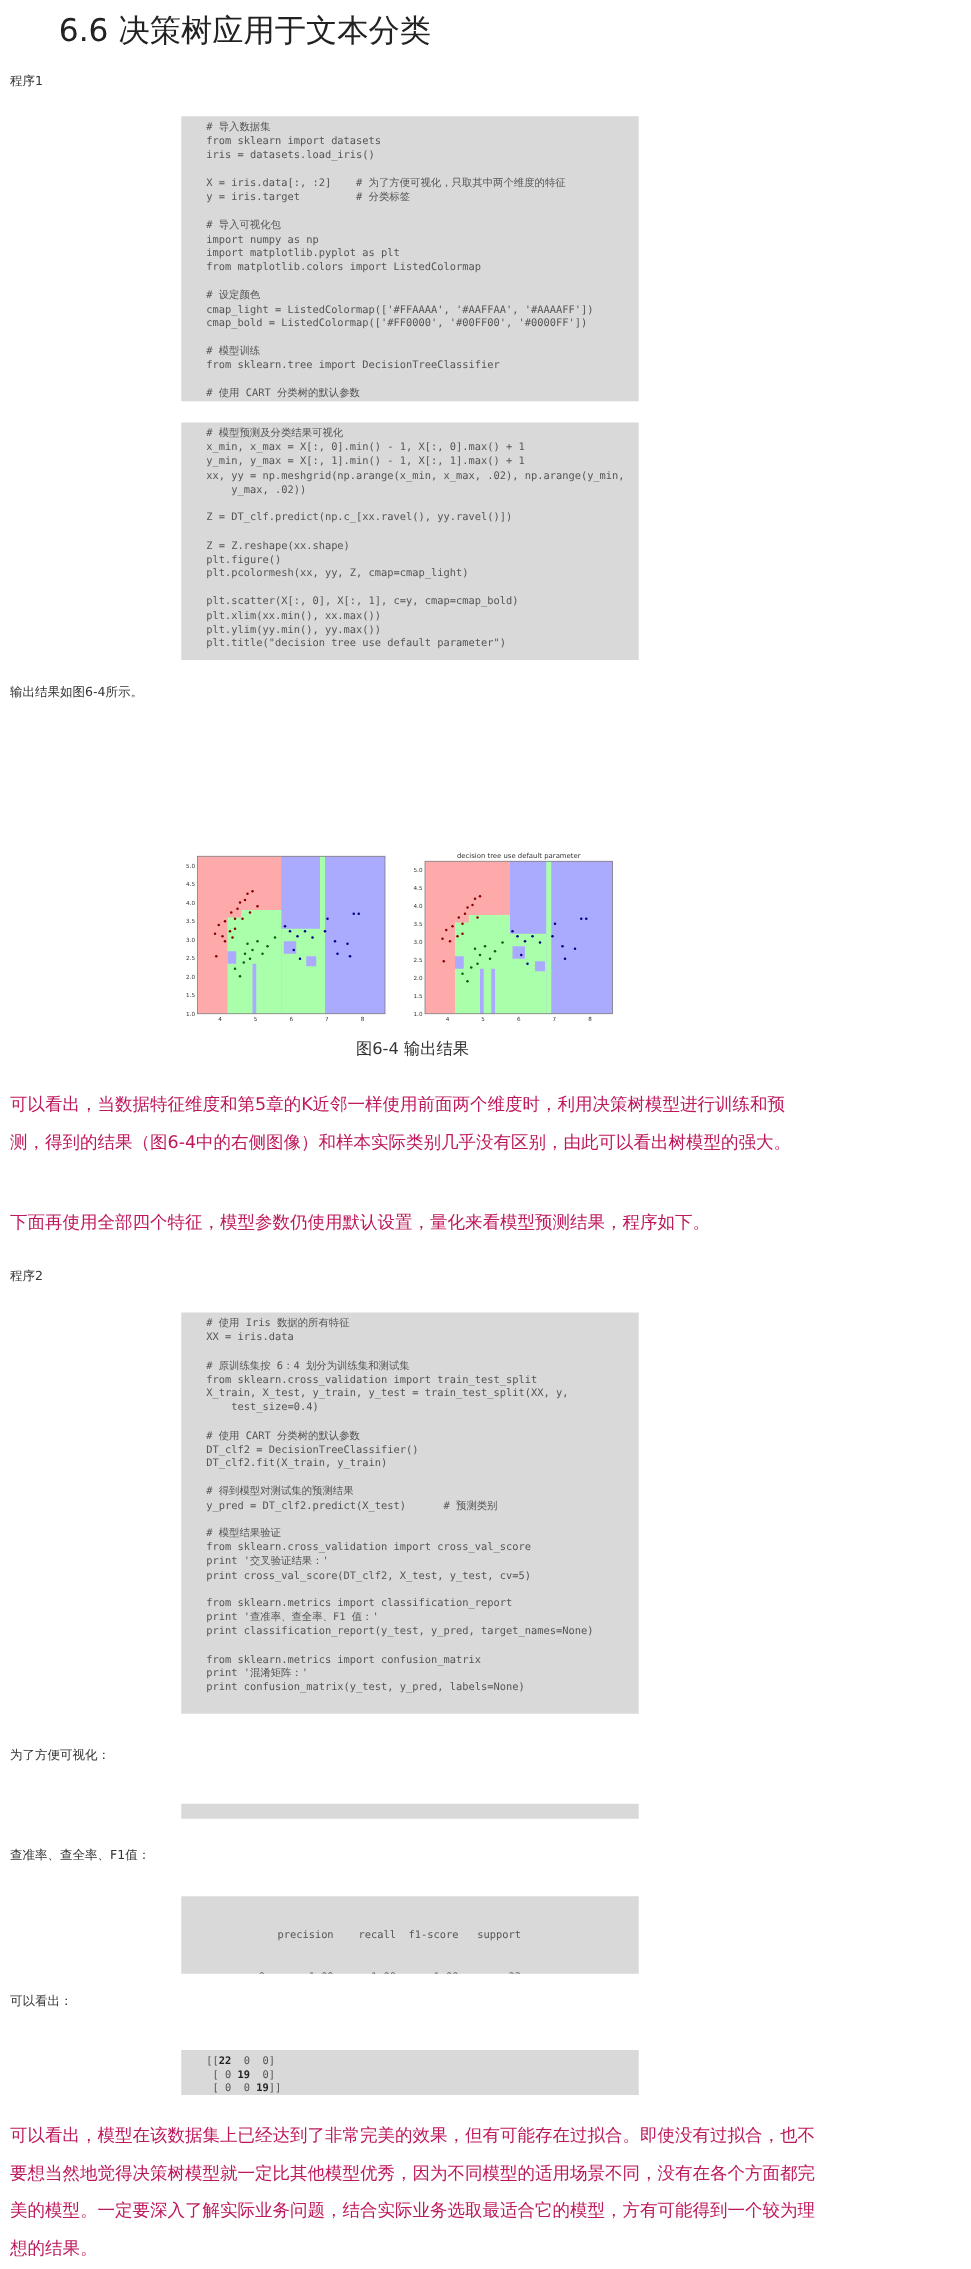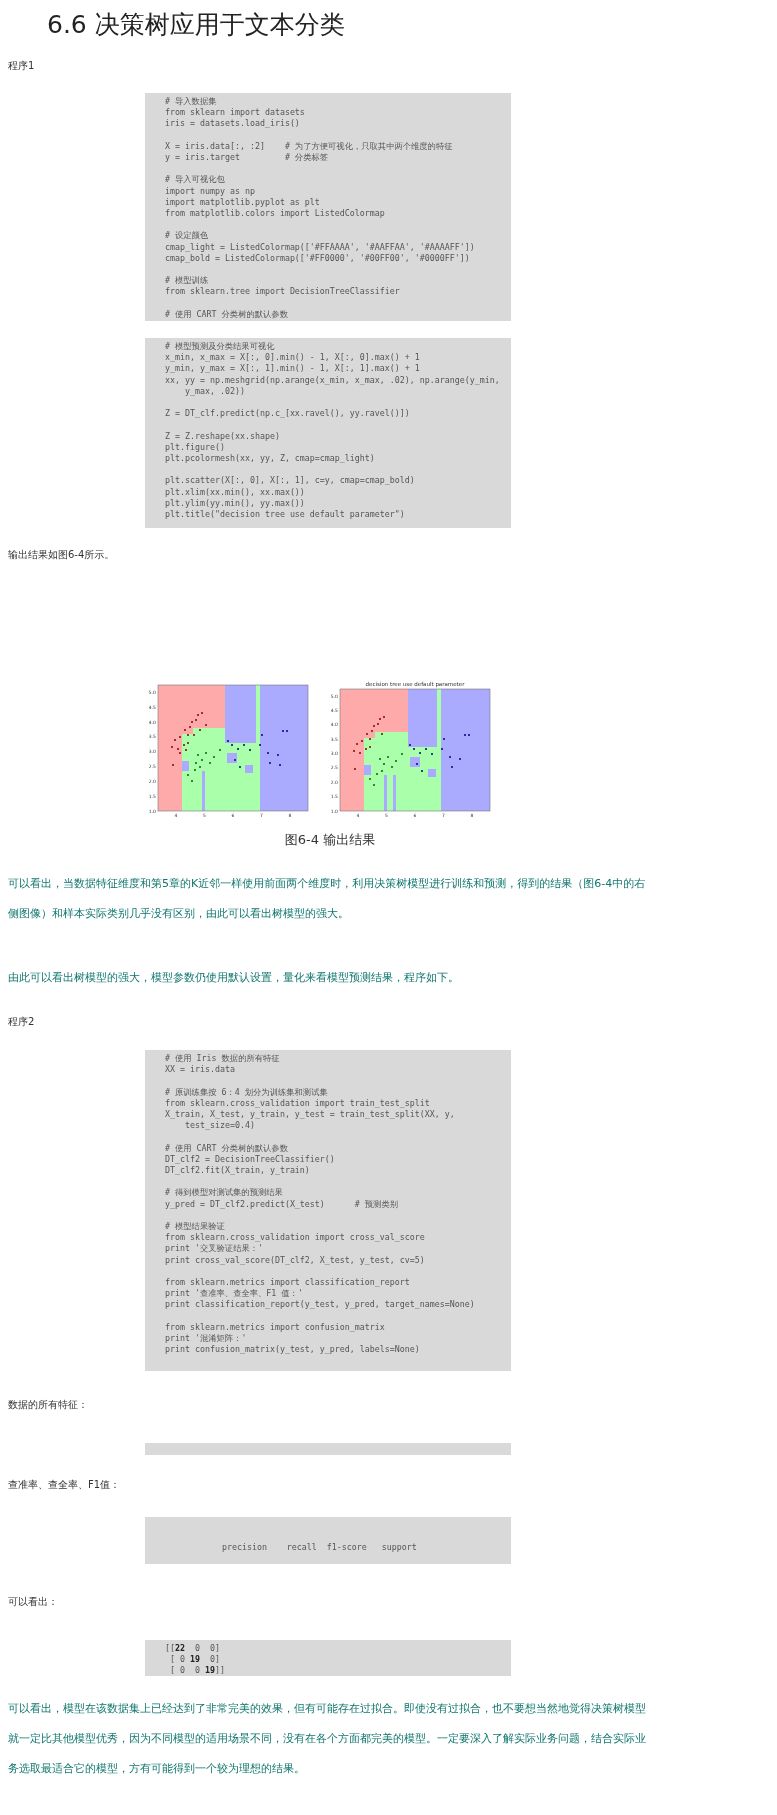--- a/index.html
+++ b/index.html
@@ -1,20 +1,20 @@
 <!DOCTYPE html>
 <html><head>
 <meta charset="utf-8">
 <style>
   html, body { margin:0; padding:0; background:#ffffff; }
   body { width:777px; height:1815px; position:relative; overflow:hidden;
          font-family:"DejaVu Sans","Liberation Sans",sans-serif; color:#333; }
   .h1 { position:absolute; left:8px; top:8px; font-size:25px; color:#222; font-weight:normal; line-height:34px; white-space:nowrap;margin-left:39px; }
   .label { position:absolute; left:8px; font-size:10px; color:#333; line-height:20px; white-space:nowrap; }
-  .para { position:absolute; left:8px; width:645px; font-size:11px; color:#0f766e; line-height:30px; }
+  .para { position:absolute; left:8px; width:645px; font-size:14px; color:#be185d; line-height:30px; }
   .code { position:absolute; left:145px; width:366px; background:#d9d9d9; box-sizing:border-box;
           padding:3px 3px 3px 20px; font-family:"DejaVu Sans Mono","Liberation Mono",monospace;
           font-size:8.3px; color:#555; line-height:11.2px; white-space:pre; overflow:hidden; }
   .code .ln { display:block; min-height:11.2px; }
   .fig { position:absolute; left:140px; top:675px; width:380px; height:150px; }
   .caption { position:absolute; left:0; width:660px; top:831px; text-align:center; font-size:13px; color:#333; line-height:18px; }
   svg text { font-family:"DejaVu Sans","Liberation Sans",sans-serif; }
 </style>
 </head>
 <body>
@@ -183,32 +183,32 @@
         <text x="198" y="65.825" text-anchor="end">3.5</text>
         <text x="198" y="51.49000000000001" text-anchor="end">4.0</text>
         <text x="198" y="37.155" text-anchor="end">4.5</text>
         <text x="198" y="22.820000000000007" text-anchor="end">5.0</text>
       </g>
   </svg>
 </div>
 <div class="caption">图6-4 输出结果</div>
 
 <div class="para" style="top:869px">可以看出，当数据特征维度和第5章的K近邻一样使用前面两个维度时，利用决策树模型进行训练和预测，得到的结果（图6-4中的右侧图像）和样本实际类别几乎没有区别，由此可以看出树模型的强大。</div>
-<div class="para" style="top:963px">由此可以看出树模型的强大，模型参数仍使用默认设置，量化来看模型预测结果，程序如下。</div>
+<div class="para" style="top:963px">下面再使用全部四个特征，模型参数仍使用默认设置，量化来看模型预测结果，程序如下。</div>
 <div class="label" style="top:1012px">程序2</div>
 
 <div class="code" style="top:1050px;height:321px" id="code2"><span class="ln"># 使用 Iris 数据的所有特征</span><span class="ln">XX = iris.data</span><span class="ln"></span><span class="ln"># 原训练集按 6：4 划分为训练集和测试集</span><span class="ln">from sklearn.cross_validation import train_test_split</span><span class="ln">X_train, X_test, y_train, y_test = train_test_split(XX, y,</span><span class="ln">    test_size=0.4)</span><span class="ln"></span><span class="ln"># 使用 CART 分类树的默认参数</span><span class="ln">DT_clf2 = DecisionTreeClassifier()</span><span class="ln">DT_clf2.fit(X_train, y_train)</span><span class="ln"></span><span class="ln"># 得到模型对测试集的预测结果</span><span class="ln">y_pred = DT_clf2.predict(X_test)      # 预测类别</span><span class="ln"></span><span class="ln"># 模型结果验证</span><span class="ln">from sklearn.cross_validation import cross_val_score</span><span class="ln">print '交叉验证结果：'</span><span class="ln">print cross_val_score(DT_clf2, X_test, y_test, cv=5)</span><span class="ln"></span><span class="ln">from sklearn.metrics import classification_report</span><span class="ln">print '查准率、查全率、F1 值：'</span><span class="ln">print classification_report(y_test, y_pred, target_names=None)</span><span class="ln"></span><span class="ln">from sklearn.metrics import confusion_matrix</span><span class="ln">print '混淆矩阵：'</span><span class="ln">print confusion_matrix(y_test, y_pred, labels=None)</span></div>
 
-<div class="label" style="top:1395px">数据的所有特征：</div>
+<div class="label" style="top:1395px">为了方便可视化：</div>
 <div class="code" style="top:1443px;height:12px;padding-top:1px;padding-left:20px">
   
 </div>
 
 <div class="label" style="top:1475px">查准率、查全率、F1值：</div>
-<div class="code" style="top:1517px;height:47px;padding-left:12px">
+<div class="code" style="top:1517px;height:62px;padding-left:12px">
   <span class="ln">             precision    recall  f1-score   support</span>
   <span class="ln">          0       1.00      1.00      1.00        22</span>
   
   
   
 </div>
 
 <div class="label" style="top:1592px">可以看出：</div>
 <div class="code" style="top:1640px;height:36px;padding-left:20px" id="confusion"><span class="ln"><span>[[</span><span style="font-weight: bold; color: rgb(34, 34, 34);">22</span><span>  0</span><span>  0</span><span>]</span></span><span class="ln"><span> [ </span><span>0</span><span style="font-weight: bold; color: rgb(34, 34, 34);"> 19</span><span>  0</span><span>]</span></span><span class="ln"><span> [ </span><span>0</span><span>  0</span><span style="font-weight: bold; color: rgb(34, 34, 34);"> 19</span><span>]]</span></span></div>
 

